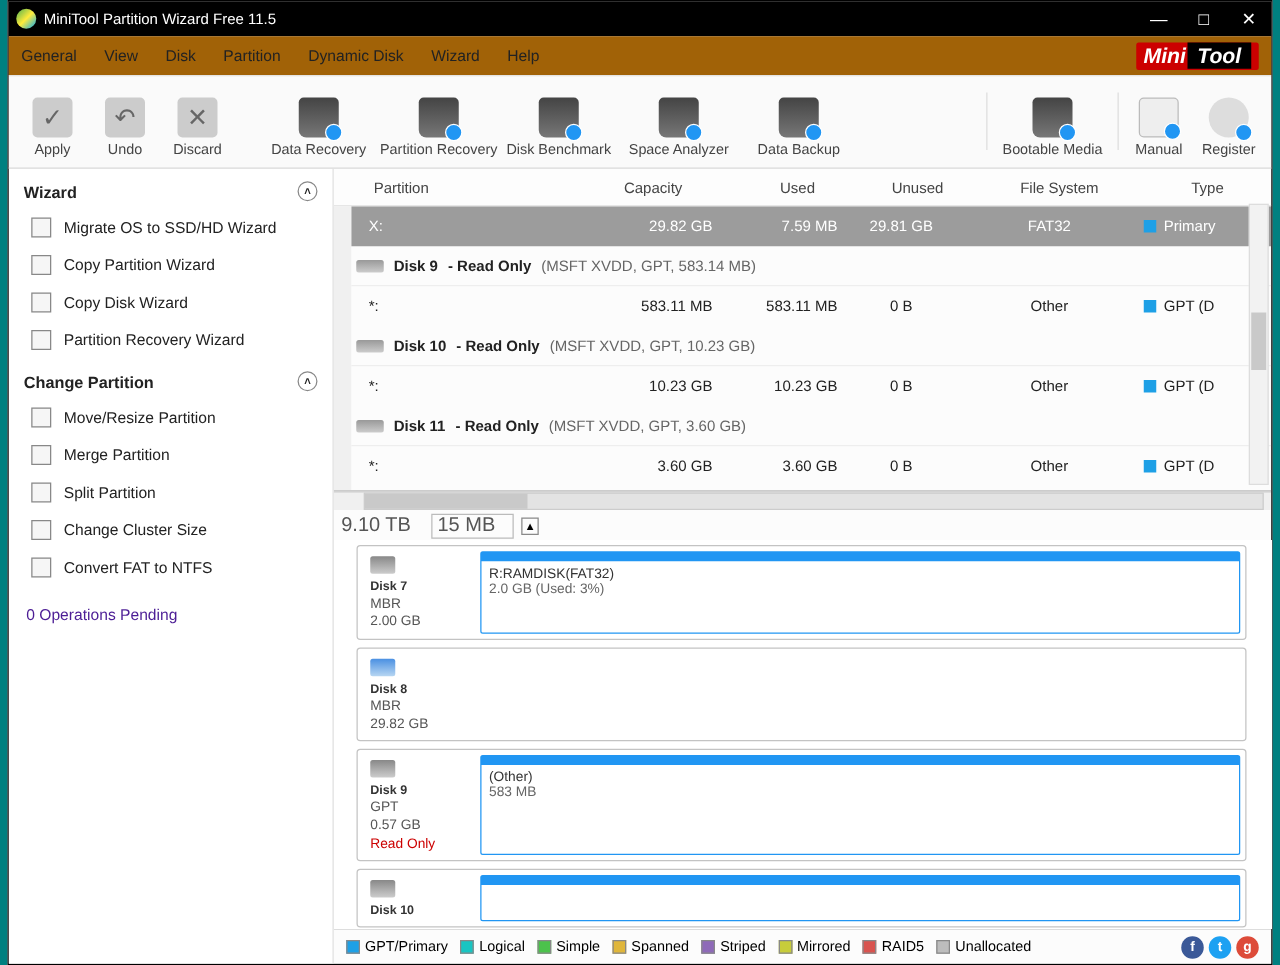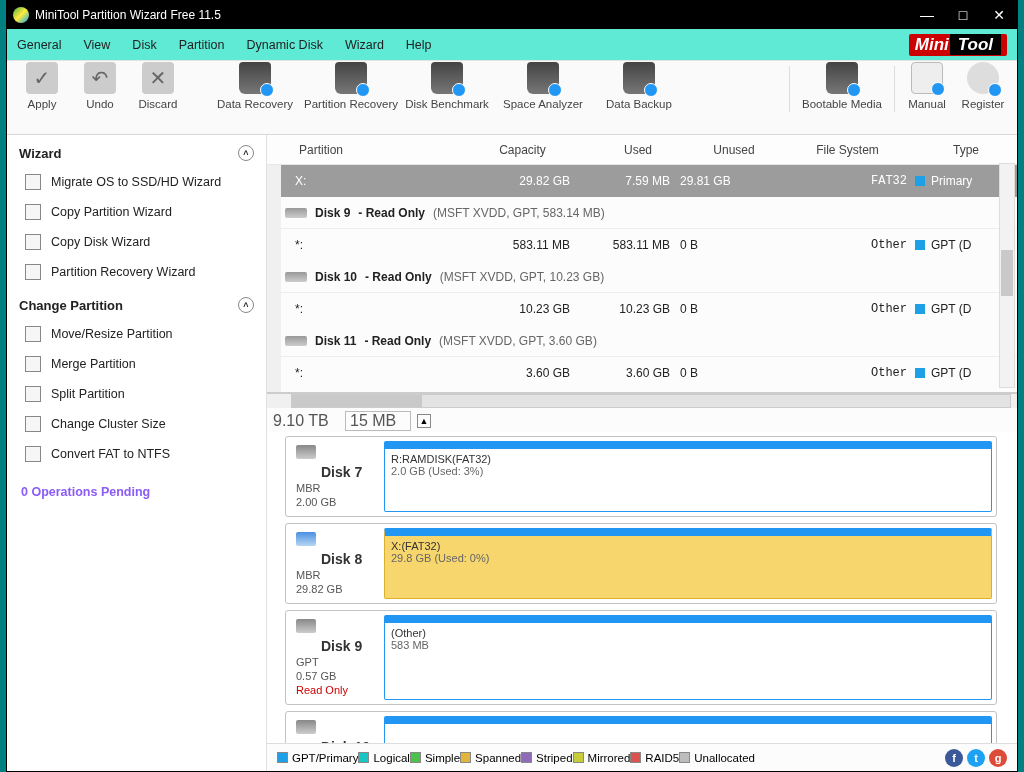--- a/index.html
+++ b/index.html
@@ -3,85 +3,85 @@
 <meta charset="utf-8">
 <style>
 * { box-sizing: border-box; margin: 0; padding: 0; font-family: "Segoe UI", Tahoma, sans-serif; }
 body { width: 1024px; height: 772px; overflow: hidden; background: #008080; padding: 0 6px; }
 .window { width: 100%; height: 100%; background: #fcfcfc; display: flex; flex-direction: column; border: 1px solid #000; }
 .titlebar { height: 28px; background: #000; color: #fff; display: flex; align-items: center; padding-left: 6px; font-size: 12px; }
 .titlebar .app-icon { width: 16px; height: 16px; background: linear-gradient(135deg,#4caf50,#ffeb3b,#03a9f4); border-radius: 50%; margin-right: 6px; }
 .titlebar .title { flex: 1; }
 .titlebar .win-btns { display: flex; }
 .titlebar .win-btn { width: 36px; height: 28px; display: flex; align-items: center; justify-content: center; color: #fff; font-size: 14px; cursor: default; }
-.menubar { height: 32px; background: #5eead4; display: flex; align-items: center; padding: 0 10px; font-size: 12.5px; color: #222; border-bottom: 1px solid #e4e4e4; }
+.menubar { height: 32px; background: #a16207; display: flex; align-items: center; padding: 0 10px; font-size: 12.5px; color: #222; border-bottom: 1px solid #e4e4e4; }
 .menubar .menu-item { margin-right: 22px; }
 .brand { margin-left: auto; background: #cc0000; color: #fff; font-weight: bold; font-style: italic; padding: 1px 6px; font-size: 17px; border-radius: 2px; }
 .brand .black { background: #000; color: #fff; padding: 1px 8px; font-style: italic; margin-left: 1px; }
-.toolbar { height: 74px; background: #fafafa; display: flex; align-items: flex-end; padding: 6px 6px 24px; border-bottom: 1px solid #d8d8d8; font-size: 11.5px; color: #444; }
+.toolbar { height: 74px; background: #fafafa; display: flex; align-items: flex-end; padding: 6px 6px 8px; border-bottom: 1px solid #d8d8d8; font-size: 11.5px; color: #444; }
 .tool-btn { width: 58px; display: flex; flex-direction: column; align-items: center; text-align: center; gap: 4px; }
 .tool-btn.wide { width: 96px; }
 .tool-btn.right { width: 56px; }
 .tool-btn .ico { width: 32px; height: 32px; background: #ccc; border-radius: 4px; position: relative; }
 .ico.check::after { content: "✓"; position: absolute; inset: 0; display: flex; align-items: center; justify-content: center; font-size: 20px; color: #666; }
 .ico.undo::after,.ico.discard::after { content: "↶"; position: absolute; inset: 0; display: flex; align-items: center; justify-content: center; font-size: 20px; color: #666;}
 .ico.discard::after { content: "✕"; }
 .ico.disk { background: linear-gradient(#444,#777); border-radius: 4px 4px 6px 6px; }
 .ico.blue-dot::before { content:""; position:absolute; right:-3px; bottom:-3px; width:12px; height:12px; background:#2196f3; border-radius:50%; border:1px solid #fff;}
 .ico.manual { background:#eee; border:1px solid #bbb; }
 .ico.register { background:#ddd; border-radius:50%; }
 .spacer { flex: 1; }
 .toolbar .vsep { width:1px; height: 46px; background:#ddd; margin: 0 4px; align-self:center;}
 .body { flex: 1; display: flex; overflow: hidden; }
 .sidebar { width: 260px; background: #fff; border-right: 1px solid #e0e0e0; font-size: 12.5px; color: #222; overflow-y: auto; }
 .side-head { display: flex; align-items: center; padding: 10px 12px 6px 12px; font-weight: bold; font-size: 13px; }
 .side-head .chev { margin-left:auto; width:16px; height:16px; border:1px solid #888; border-radius:50%; display:inline-flex; align-items:center; justify-content:center; font-size:9px;}
 .side-item { display: flex; align-items: center; gap: 10px; padding: 7px 12px 7px 18px; }
 .side-item .si-ico { width: 16px; height: 16px; border: 1px solid #888; background:#f6f6f6; position:relative; }
-.pending { padding: 16px 14px; font-weight: bold; font-size: 12.5px; color:#8b5cf6;}
+.pending { padding: 16px 14px; font-weight: normal; font-size: 12.5px; color:#4c1d95;}
 .main { flex: 1; display: flex; flex-direction: column; overflow: hidden; }
 .grid-wrap { flex: 0 0 258px; display:flex; flex-direction:column; border-bottom:1px solid #ccc; position:relative;}
 .grid-head { display: flex; height: 30px; align-items: center; font-size: 12px; color: #444; background:#fdfdfd; border-bottom: 1px solid #e6e6e6; padding-left: 24px;}
 .grid-head .col { text-align:center;}
 .grid-body { flex:1; overflow-y:auto; font-size:12px; color:#222; border-left:14px solid #f0f0f0;}
 .row { display:flex; align-items:center; height:32px; padding-left:10px;}
 .row.sel { background:#9c9c9c; color:#fff;}
 .row .c0 { width: 158px; padding-left:4px;}
 .row .c1 { width: 131px; text-align:right; padding-right:10px;}
 .row .c2 { width: 100px; text-align:right; padding-right:10px;}
-.row .c3 { width: 92px; text-align:left; padding-right:10px;}
-.row .c4 { width: 135px; text-align:right;font-family:Liberation Mono, monospace;}
+.row .c3 { width: 92px; text-align:center; padding-right:10px;}
+.row .c4 { width: 135px; text-align:center;}
 .row .c5 { flex:1; display:flex; align-items:center; gap:6px; padding-left:8px;}
 .sq { width:10px; height:10px; display:inline-block;}
 .group { display:flex; align-items:center; height:32px; gap:8px; padding: 0 4px; border-bottom:1px solid #eee;}
 .group .disk-ico { width:22px; height:10px; background:linear-gradient(#999,#ccc); border-radius:2px; }
 .group .name { font-weight:bold; }
 .group .ro { font-weight:bold; }
 .group .meta { color:#666; }
 .vsb { position:absolute; right:2px; top:28px; bottom:4px; width:16px; background:#f2f2f2; border:1px solid #ddd;}
 .vsb .thumb { position:absolute; left:1px; right:1px; top:86px; height:46px; background:#c9c9c9;}
 .hsplit { height:15px; background:#f0f0f0; display:flex; align-items:center; font-size:11px; color:#555; border-top:1px solid #ccc;}
 .hsplit .hsb { margin-left:24px; width:720px; height:14px; background:#e3e3e3; border:1px solid #ccc; position:relative;}
 .hsplit .hsb::after { content:""; position:absolute; left:0; top:0; bottom:0; width:130px; background:#c9c9c9;}
 .mapwrap { flex:1; overflow-y:auto; padding: 4px 20px 4px 18px; background:#fff; font-size:11.5px; color:#333;}
 .striprow { display:flex; align-items:center; height:18px; gap:6px; margin:0 6px 2px;}
 .striprow .txt { color:#555;}
 .diskcard { display:flex; border:1px solid #c3c3c3; border-radius:3px; margin-bottom:6px; padding:4px;}
 .dinfo { width:94px; padding:4px 2px 2px 6px; line-height:1.3;}
-.dinfo .dtitle { font-weight:bold; font-size:14px;margin-left:25px;}
+.dinfo .dtitle { font-weight:bold; font-size:10px;}
 .dinfo .dsub { color:#555; font-size:11px;}
 .dinfo .dro { color:#c00; font-size:11px;}
 .dico { width:20px; height:14px; background:linear-gradient(#888,#ccc); border-radius:2px; margin-bottom:4px;}
 .dico.usb { background: linear-gradient(#4a90e2,#b7d6f2);}
 .partarea { flex:1; position:relative;}
 .partblock { position:absolute; inset:0; border:1px solid #2196f3; border-top-width:8px; border-radius:2px; background:#fff; padding:4px 6px; }
 .partblock.sel { background:#f7d66e; border-color:#dab12f; border-top-color:#2196f3; border-top-width:8px;}
 .partblock .ptitle { font-size:11px; color:#333;}
 .partblock .psub  { font-size:11px; color:#666;}
-.legend { height:28px; display:flex; align-items:center; padding:0 10px; font-size:11.5px; border-top:1px solid #ddd; background:#fcfcfc;}
+.legend { height:28px; display:flex; align-items:center; gap:10px; padding:0 10px; font-size:11.5px; border-top:1px solid #ddd; background:#fcfcfc;}
 .legend .item { display:flex; align-items:center; gap:4px;}
 .legend .sw { width:11px; height:11px; display:inline-block; border:1px solid #888;}
 .social { margin-left:auto; display:flex; gap:4px;}
 .sbtn { width:18px; height:18px; border-radius:50%; display:inline-flex; align-items:center; justify-content:center; color:#fff; font-weight:bold; font-size:11px;}
 .fb{background:#3b5998;} .tw{background:#1da1f2;} .gp{background:#dd4b39;}
 ::-webkit-scrollbar{width:16px;height:16px;}::-webkit-scrollbar-thumb{background:#c9c9c9;}::-webkit-scrollbar-track{background:#f0f0f0;}
 .col.p{width:166px; text-align:left; padding-left:8px;}
 .col.cap{width:131px;} .col.used{width:100px;} .col.unused{width:92px;} .col.fs{width:135px;} .col.type{flex:1;}
 </style>
 </head>
@@ -307,26 +307,20 @@
                 <div class="psub">2.0 GB (Used: 3%)</div>
               </div>
             </div>
           </div>
           <div class="diskcard">
             <div class="dinfo">
               <div class="dico usb"></div>
               <div class="dtitle">Disk 8</div>
               <div class="dsub">MBR</div>
               <div class="dsub">29.82 GB</div>
-            </div>
-            <div class="partarea">
-              <div class="partblock sel">
-                <div class="ptitle">X:(FAT32)</div>
-                <div class="psub">29.8 GB (Used: 0%)</div>
-              </div>
             </div>
           </div>
           <div class="diskcard">
             <div class="dinfo">
               <div class="dico "></div>
               <div class="dtitle">Disk 9</div>
               <div class="dsub">GPT</div>
               <div class="dsub">0.57 GB</div>
               <div class="dro">Read Only</div>
             </div>

